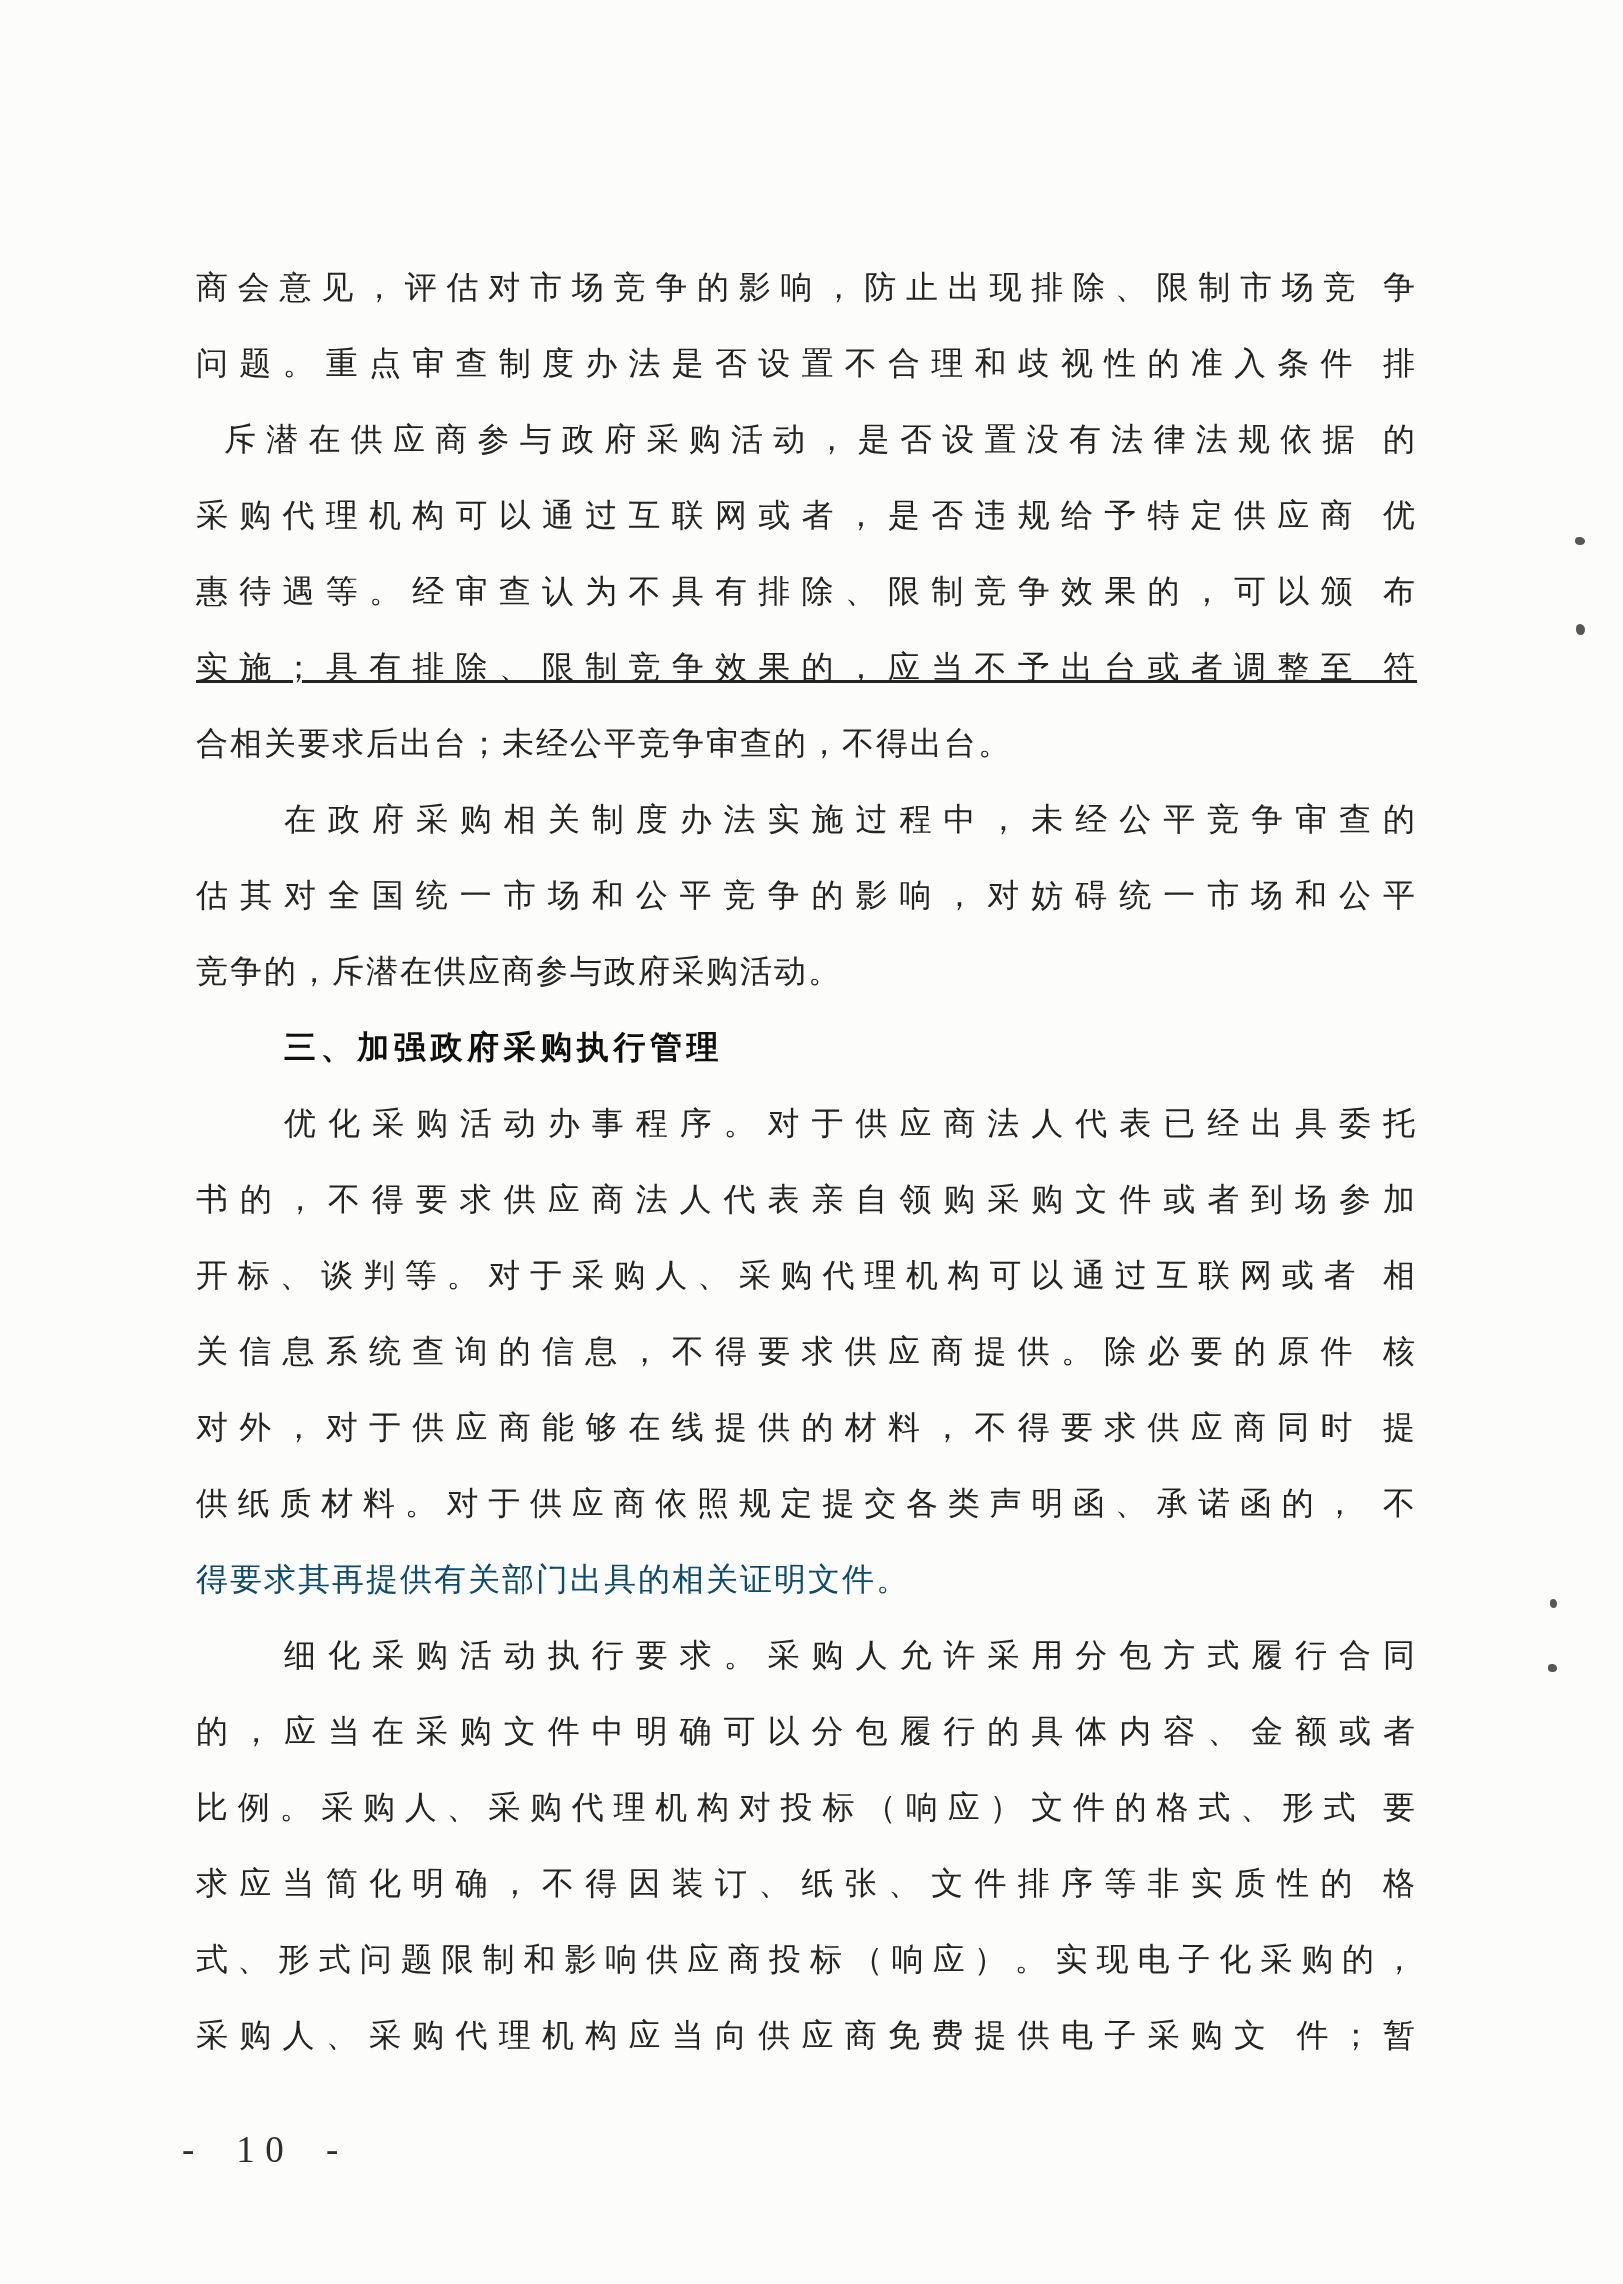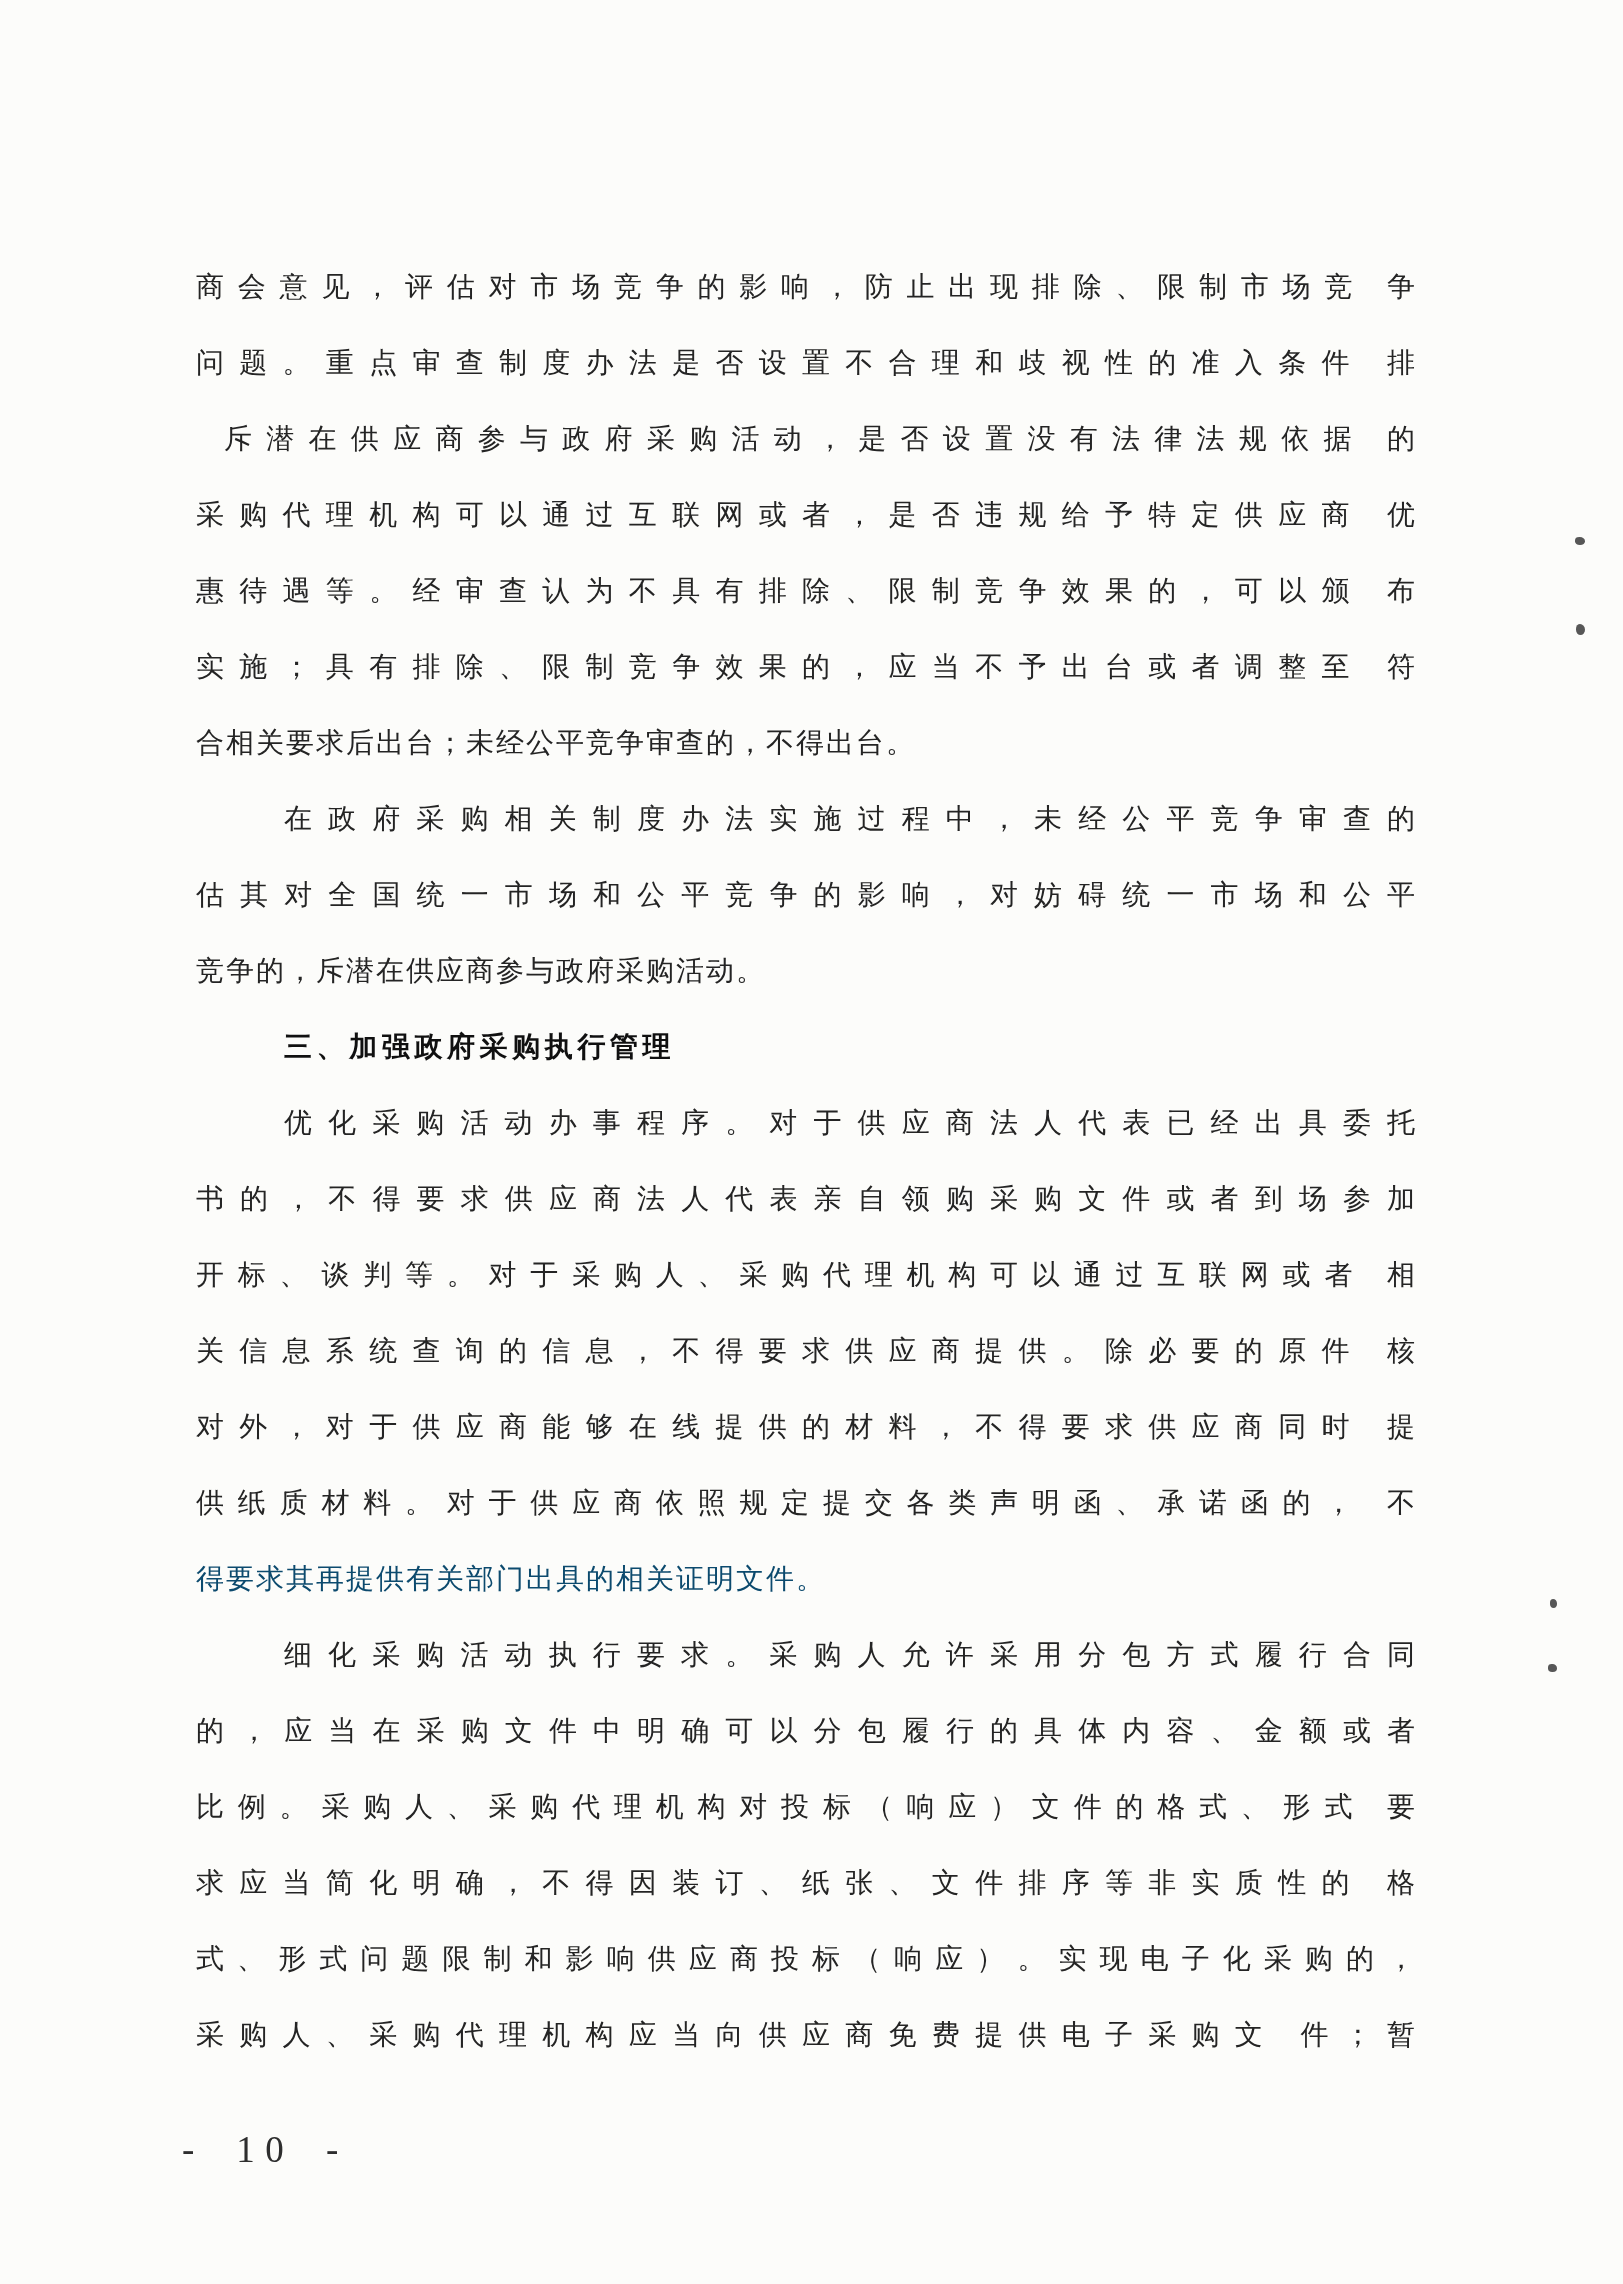--- a/index.html
+++ b/index.html
@@ -18,21 +18,21 @@
     position: absolute;
     inset: 0;
   }
   .text-block {
     position: absolute;
     left: 196px;
     top: 249px;
     width: 1221px;
   }
   .line {
-    font-size: 28px;
+    font-size: 32px;
     line-height: 76px;
     height: 76px;
     color: #242424;
     letter-spacing: 2px;
     font-weight: 400;
   }
   .line.fill {
     text-align: justify;
     text-align-last: justify;
     text-justify: inter-character;
@@ -68,21 +68,21 @@
 <body>
 
 <main class="page">
 
   <section class="text-block" id="text-block">
       <div class="line fill" style="color: rgb(36, 36, 36);">商会意见，评估对市场竞争的影响，防止出现排除、限制市场竞 争</div>
       <div class="line fill" style="color: rgb(36, 36, 36);">问题。重点审查制度办法是否设置不合理和歧视性的准入条件 排</div>
       <div class="line fill" style="color: rgb(36, 36, 36); margin-left: 28px;">斥潜在供应商参与政府采购活动，是否设置没有法律法规依据 的</div>
       <div class="line fill" style="color: rgb(36, 36, 36);">采购代理机构可以通过互联网或者，是否违规给予特定供应商 优</div>
       <div class="line fill" style="color: rgb(36, 36, 36);">惠待遇等。经审查认为不具有排除、限制竞争效果的，可以颁 布</div>
-      <div class="line fill" style="color: rgb(36, 36, 36);">实施；具有排除、限制竞争效果的，应当不予出台或者调整至 符</div>
+      <div class="line fill" style="color: rgb(36, 36, 36); text-decoration: underline;">实施；具有排除、限制竞争效果的，应当不予出台或者调整至 符</div>
       <div class="line" style="color: rgb(36, 36, 36);">合相关要求后出台；未经公平竞争审查的，不得出台。</div>
       <div class="line fill indent" style="color: rgb(36, 36, 36);">在政府采购相关制度办法实施过程中，未经公平竞争审查的</div>
       <div class="line fill" style="color: rgb(36, 36, 36);">估其对全国统一市场和公平竞争的影响，对妨碍统一市场和公平</div>
       <div class="line" style="color: rgb(36, 36, 36);">竞争的，斥潜在供应商参与政府采购活动。</div>
       <div class="line indent heading" style="color: rgb(16, 16, 16);">三、加强政府采购执行管理</div>
       <div class="line fill indent" style="color: rgb(36, 36, 36);">优化采购活动办事程序。对于供应商法人代表已经出具委托</div>
       <div class="line fill" style="color: rgb(36, 36, 36);">书的，不得要求供应商法人代表亲自领购采购文件或者到场参加</div>
       <div class="line fill" style="color: rgb(36, 36, 36);">开标、谈判等。对于采购人、采购代理机构可以通过互联网或者 相</div>
       <div class="line fill" style="color: rgb(36, 36, 36);">关信息系统查询的信息，不得要求供应商提供。除必要的原件 核</div>
       <div class="line fill" style="color: rgb(36, 36, 36);">对外，对于供应商能够在线提供的材料，不得要求供应商同时 提</div>

